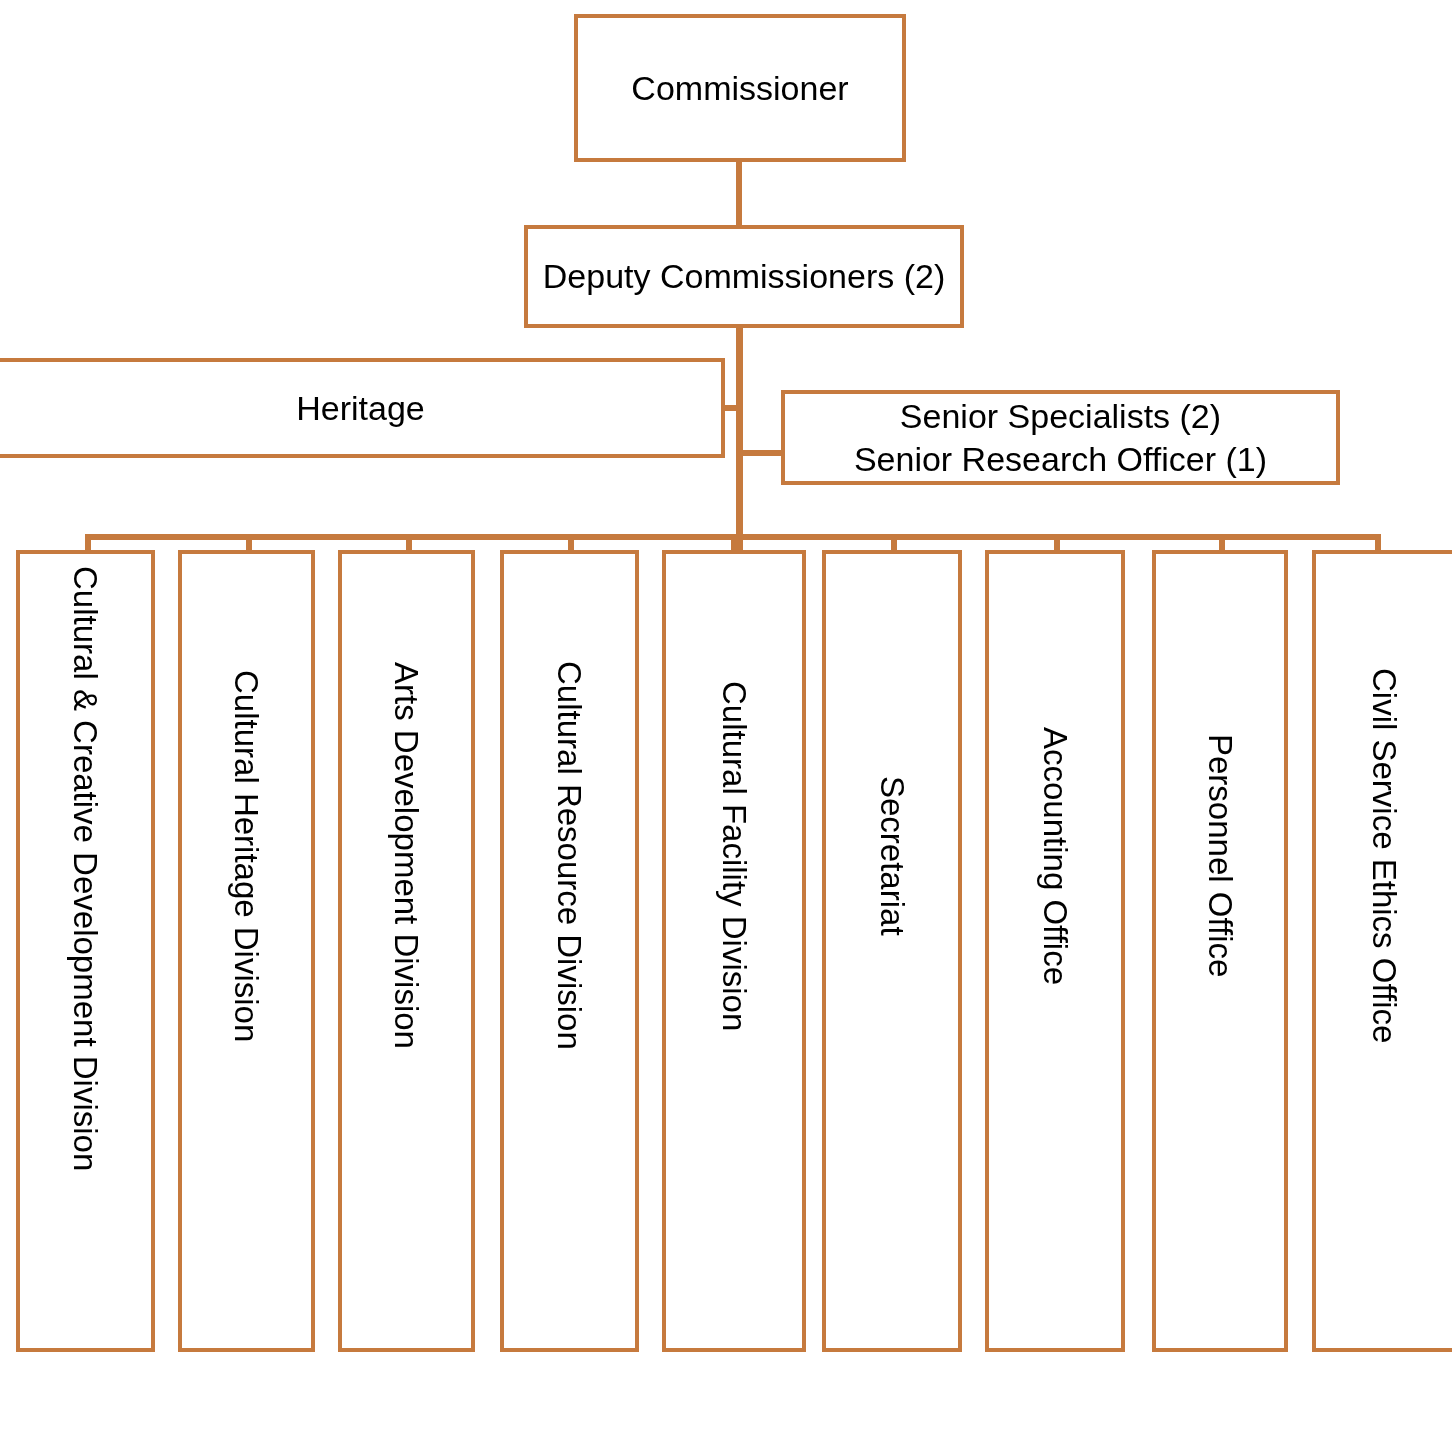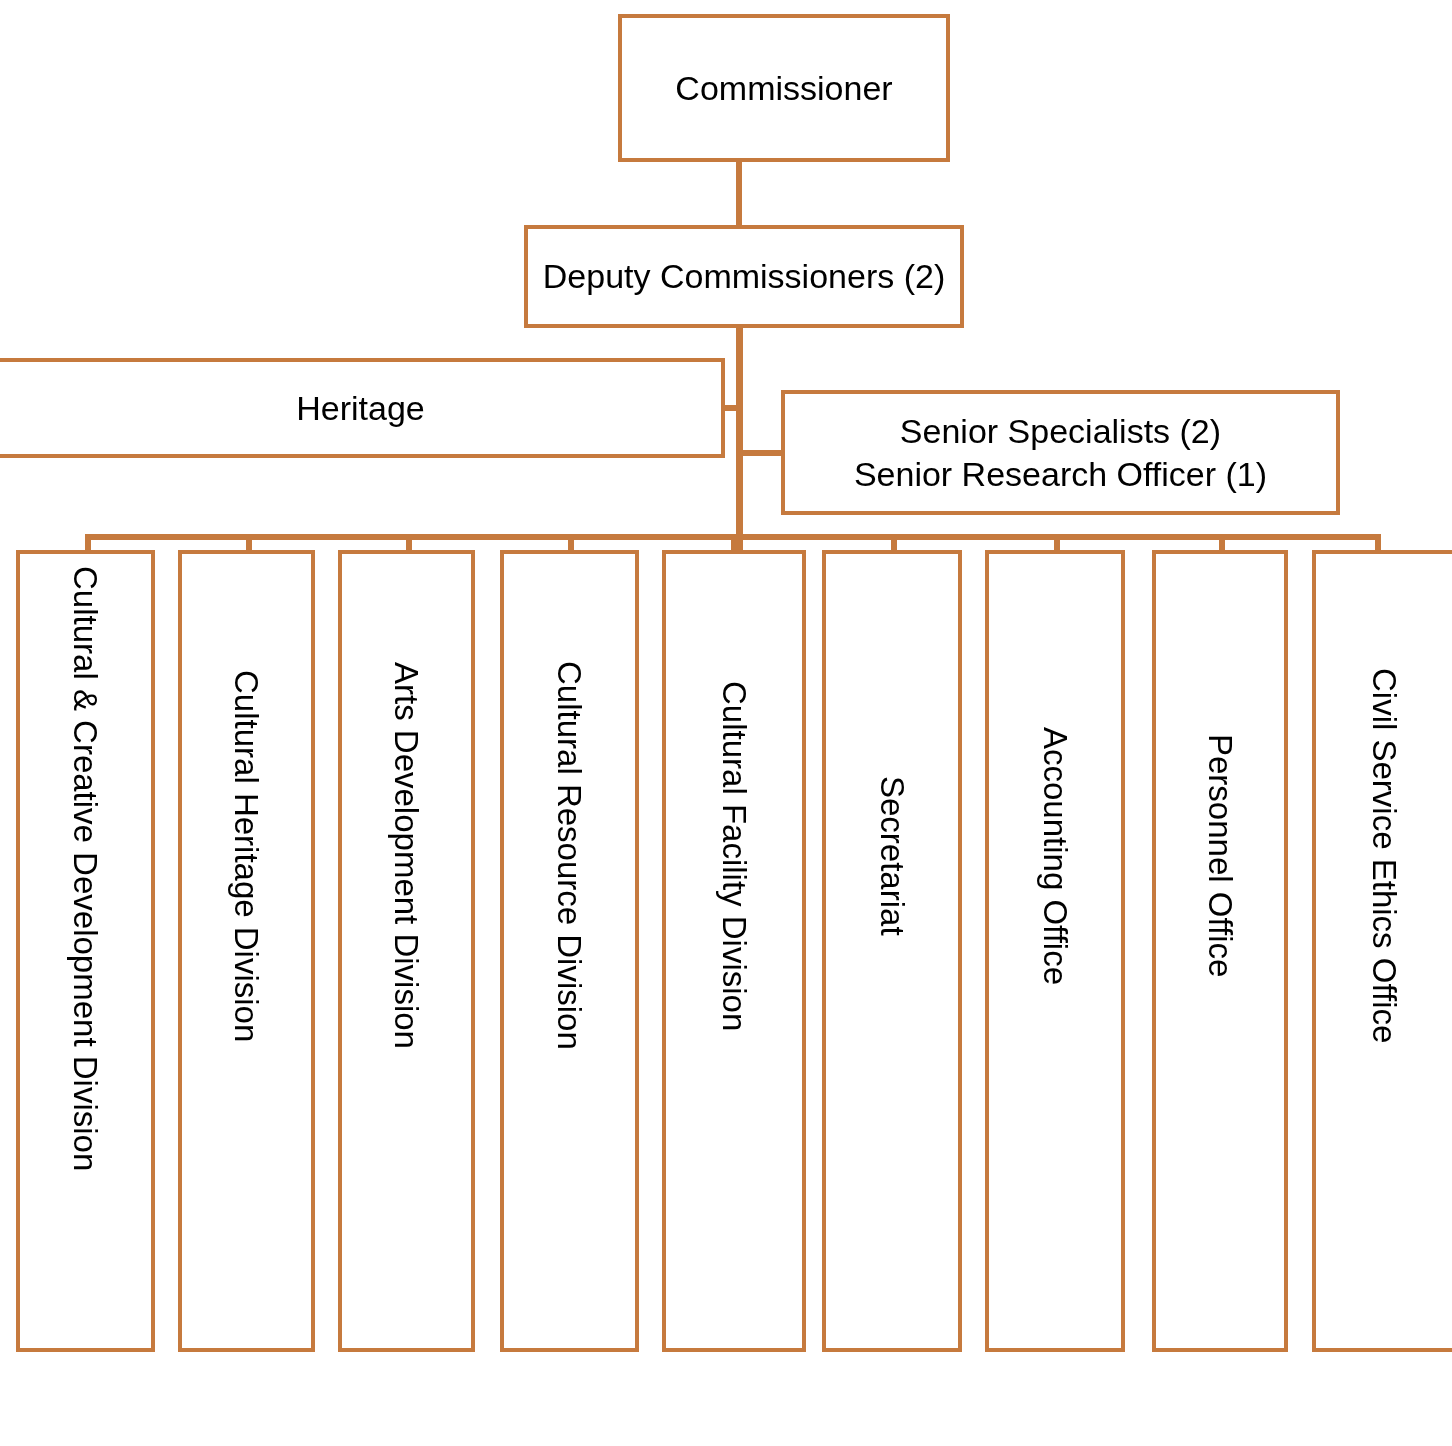--- a/index.html
+++ b/index.html
@@ -47,24 +47,24 @@
     font-size: 33px;
     line-height: 1;
     white-space: nowrap;
     letter-spacing: 0px;
   }
   .conn {
     position: absolute;
     background: #c67a3e;
   }
   
-  #n-commissioner { left: 574px; top: 14px; width: 332px; height: 148px; margin-left: 44px; }
+  #n-commissioner { left: 574px; top: 14px; width: 332px; height: 148px; }
   #n-deputy       { left: 524px; top: 225px; width: 440px; height: 103px; }
   #n-director     { left: -4px;  top: 358px; width: 729px; height: 100px; }
-  #n-senior       { left: 781px; top: 390px; width: 559px; height: 125px; }
+  #n-senior       { left: 781px; top: 390px; width: 559px; height: 95px; }
 
   
   #n-b0 { left: 16px;   top: 550px; width: 139px; height: 802px; }
   #n-b1 { left: 178px;  top: 550px; width: 137px; height: 802px; }
   #n-b2 { left: 338px;  top: 550px; width: 137px; height: 802px; }
   #n-b3 { left: 500px;  top: 550px; width: 139px; height: 802px; }
   #n-b4 { left: 662px;  top: 550px; width: 144px; height: 802px; }
   #n-b5 { left: 822px;  top: 550px; width: 140px; height: 802px; }
   #n-b6 { left: 985px;  top: 550px; width: 140px; height: 802px; }
   #n-b7 { left: 1152px; top: 550px; width: 136px; height: 802px; }

